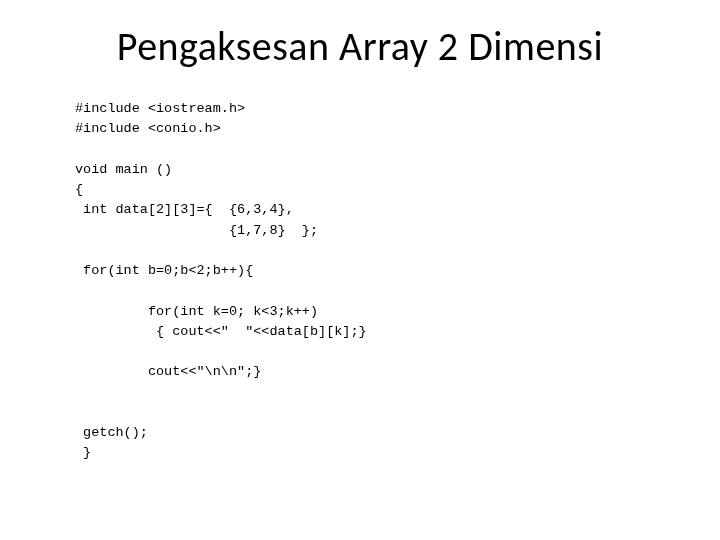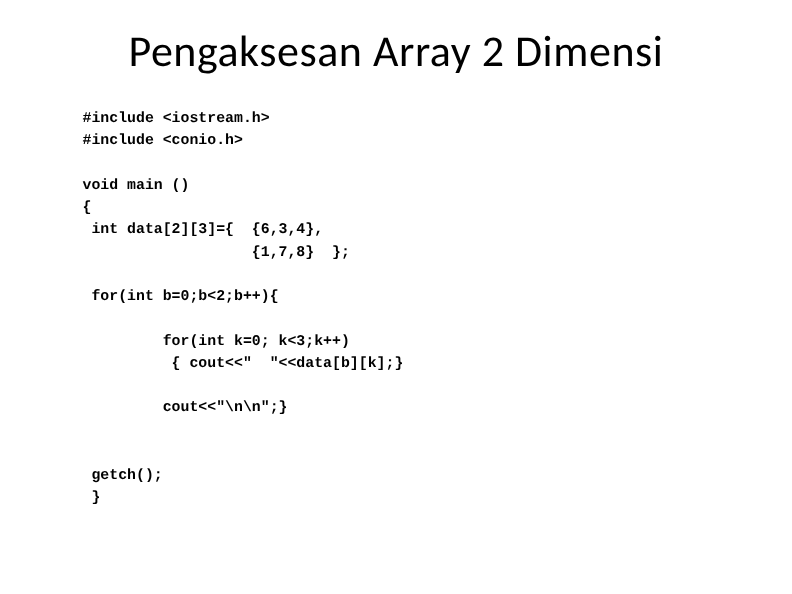--- a/index.html
+++ b/index.html
@@ -21,21 +21,21 @@
     font-size: 40px;
     font-weight: 400;
     color: #000;
     text-align: center;
     margin-bottom: 28px;
     letter-spacing: 0.5px;
   }
   .code {
     font-family: "Courier New", Courier, monospace;
     font-size: 13.5px;
-    font-weight: bold;
+    font-weight: normal;
     color: #000;
     white-space: pre;
     line-height: 1.5;
   }
 </style>
 </head>
 <body>
 
 <div class="slide">
   <h1 class="title">Pengaksesan Array 2 Dimensi</h1>

